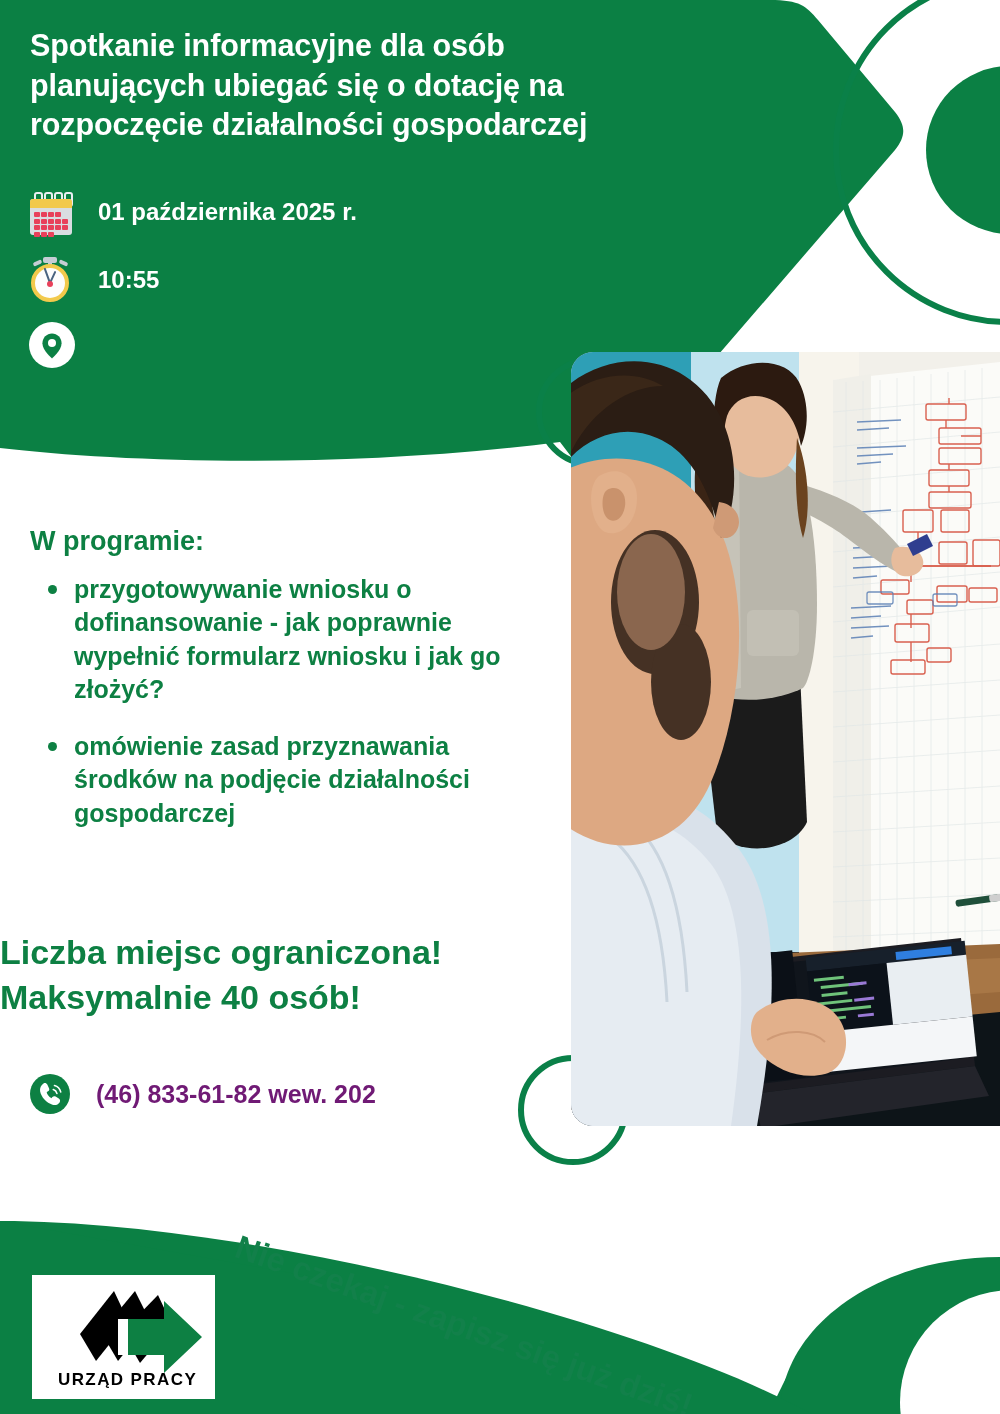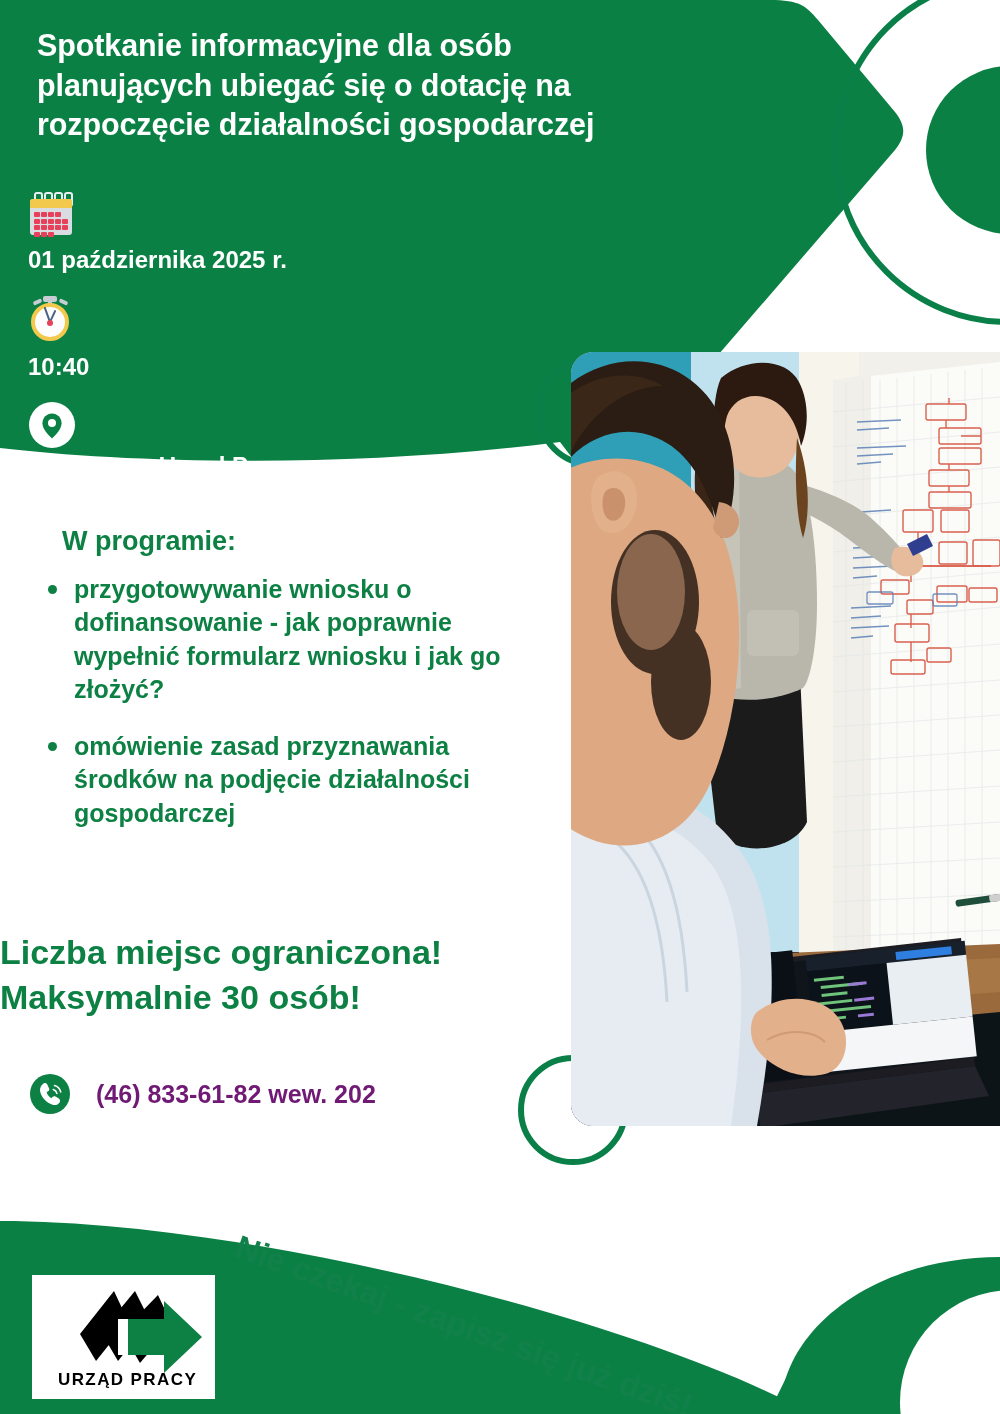--- a/index.html
+++ b/index.html
@@ -13,26 +13,25 @@
   }
 
   #svg-deco{position:absolute;left:0;top:0;width:1000px;height:1414px;}
 
   
   #header-text{
     position:absolute;left:30px;top:26px;width:640px;
     color:#ffffff;font-weight:bold;font-size:30.5px;line-height:1.30;
     letter-spacing:-0.1px;
     z-index:6;
-    margin-left:7px;
   }
 
   
   #info-block{position:absolute;left:28px;top:188px;z-index:6;width:520px;}
-  .info-row{display:flex;align-items:flex-start;margin-bottom:18px;flex-direction:column;}
+  .info-row{display:flex;align-items:flex-start;margin-bottom:18px;}
   .info-icon{width:48px;height:48px;flex:0 0 48px;margin-right:22px;position:relative;}
   .info-text{color:#ffffff;font-weight:bold;font-size:24px;line-height:1.30;padding-top:8px;}
   #row-time .info-text{padding-top:10px;}
   #row-place{margin-bottom:0;}
   #row-place .info-text{padding-top:2px;}
 
   
   .cal{width:46px;height:44px;position:absolute;top:3px;left:0;}
   .cal-body{position:absolute;left:2px;top:8px;width:42px;height:36px;background:#d9dde1;border-radius:3px;}
   .cal-top{position:absolute;left:2px;top:8px;width:42px;height:9px;background:#f2c94c;border-radius:3px 3px 0 0;}
@@ -51,21 +50,21 @@
   .watch-pin{position:absolute;left:18px;top:25px;width:6px;height:6px;border-radius:50%;background:#e8405a;}
   .watch-ear{position:absolute;top:5px;width:9px;height:4px;background:#c6cdd4;border-radius:2px;}
 
   
   .pin-circle{width:46px;height:46px;border-radius:50%;background:#ffffff;position:absolute;left:1px;top:2px;}
   
   .phone-circle{width:40px;height:40px;border-radius:50%;background:#0d8043;position:absolute;left:0;top:0;}
 
   
   #program{position:absolute;left:30px;top:526px;width:520px;z-index:6;}
-  #program-title{color:#0d8043;font-weight:bold;font-size:27px;margin-bottom:16px;margin-left:32px;}
+  #program-title{color:#0d8043;font-weight:bold;font-size:27px;margin-bottom:16px;}
   ul.prog{list-style:none;margin:0;padding:0;}
   ul.prog > li{
     position:relative;color:#0d8043;font-weight:bold;font-size:25px;
     line-height:1.33;padding-left:44px;margin-bottom:24px;
     max-width:490px;
   }
   ul.prog > li:last-child{margin-bottom:0;}
   ul.prog > li .dot{
     position:absolute;left:18px;top:12px;width:9px;height:9px;border-radius:50%;background:#0d8043;
   }
@@ -379,54 +378,52 @@
           <div class="watch-ear" style="left:4px;transform:rotate(-25deg)"></div>
           <div class="watch-ear" style="left:30px;transform:rotate(25deg)"></div>
           <div class="watch-stem"></div>
           <div class="watch-top"></div>
           <div class="watch-face"></div>
           <div class="watch-m"></div>
           <div class="watch-h"></div>
           <div class="watch-pin"></div>
         </div>
       </div>
-      <div class="info-text">10:40</div>
+      <div class="info-text">10:55</div>
     </div>
 
     <div class="info-row" id="row-place">
       <div class="info-icon">
         <div class="pin-circle"></div>
         <svg viewBox="0 0 48 48" style="position:absolute;left:1px;top:2px;width:46px;height:46px;">
           <path d="M24,12 C18.5,12 14,16.5 14,22.2 C14,30 24,38 24,38 C24,38 34,30 34,22.2 C34,16.5 29.5,12 24,12 Z" fill="#0b8044"></path>
           <circle cx="24" cy="22" r="4.2" fill="#ffffff"></circle>
         </svg>
       </div>
-      <div class="info-text" style="white-space:pre-line;">Powiatowy Urząd Pracy
-w Skierniewicach</div>
     </div>
 
   </div>
 
   <div id="program">
     <div id="program-title">W programie:</div>
     <ul class="prog">
       <li>
         <span class="dot"></span>
         <span>przygotowywanie wniosku o dofinansowanie - jak poprawnie wypełnić formularz wniosku i jak go złożyć?</span>
       </li>
       <li>
         <span class="dot"></span>
         <span>omówienie zasad przyznawania środków na podjęcie działalności gospodarczej</span>
       </li>
     </ul>
   </div>
 
   <div id="highlight">
     <div>Liczba miejsc ograniczona!</div>
-    <div>Maksymalnie 30 osób!</div>
+    <div>Maksymalnie 40 osób!</div>
   </div>
 
   <div id="phone-row">
     <div id="phone-icon-wrap">
       <div class="phone-circle"></div>
       <svg viewBox="0 0 40 40" style="position:absolute;left:0;top:0;width:40px;height:40px;">
         <path d="M13.5,9.5 C15,8.6 16.6,9.2 17.3,10.6 L19,14.2 C19.6,15.5 19.2,16.6 18.1,17.3
                  L16.8,18.1 C16.6,19.8 18.9,23 21.4,24.2 L22.4,23.1 C23.3,22.1 24.5,21.9 25.6,22.6
                  L28.8,24.6 C30.1,25.4 30.5,27.1 29.6,28.4 C28.1,30.6 25.3,31.6 22.5,30.7
                  C16.6,28.9 11.2,23.3 10.1,17.3 C9.6,14.3 11.1,11 13.5,9.5 Z" fill="#ffffff"></path>

